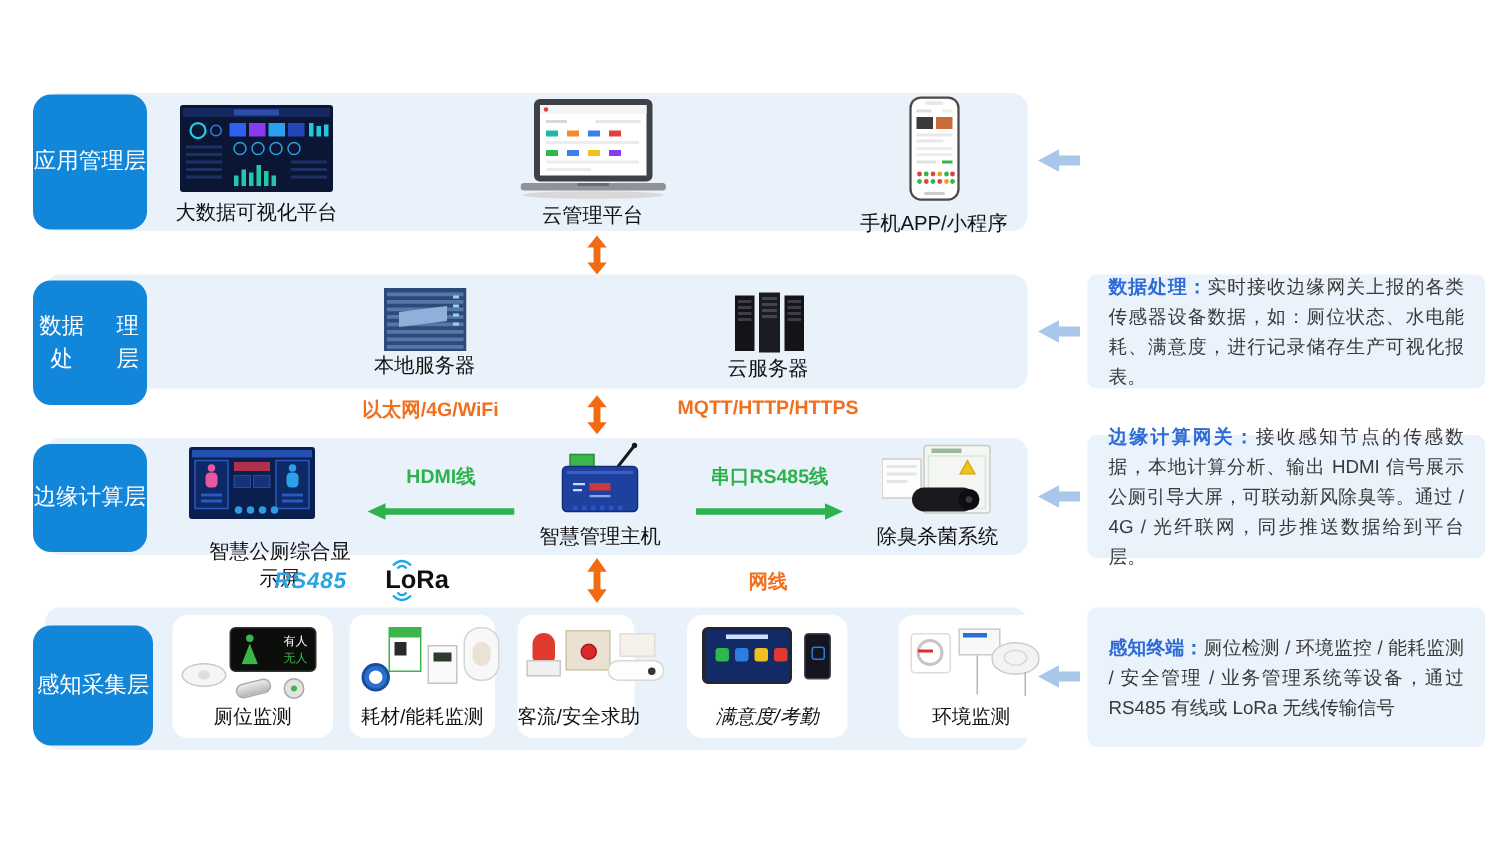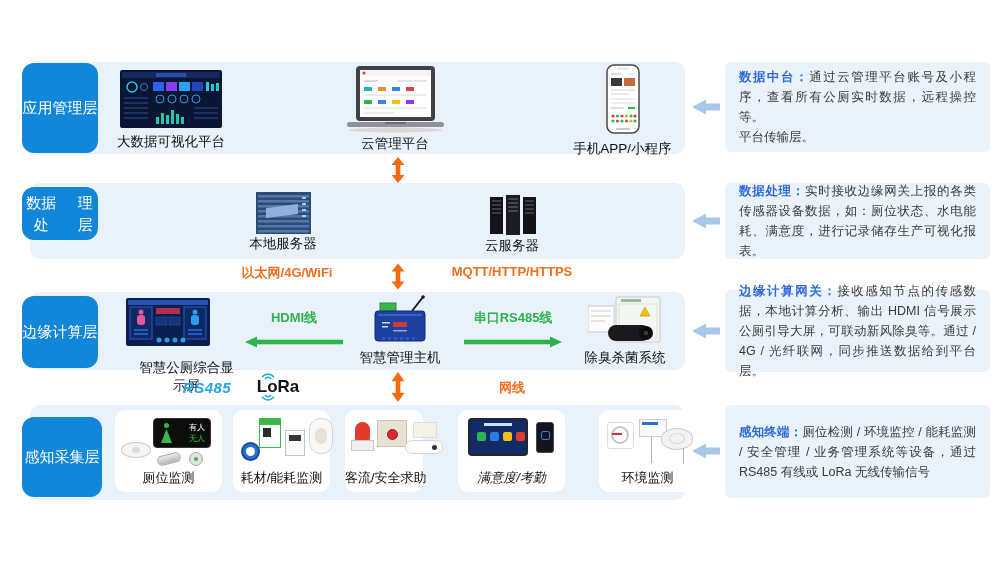--- a/index.html
+++ b/index.html
@@ -11,21 +11,21 @@
   .row-app   { top:62px;  height:92px; }
   .row-data  { top:183px; height:76px; }
   .row-edge  { top:292px; height:78px; }
   .row-sense { top:405px; height:95px; }
 
   
   .layer-badge { position:absolute; left:22px; background:#1286d9; border-radius:12px; color:#fff;
     display:flex; flex-direction:row; justify-content:center; align-items:center;
     font-size:15px; line-height:1.45; text-align:center; }
   .lb-app   { top:63px;  width:76px; height:90px; }
-  .lb-data  { top:187px; width:76px; height:53px;gap:12px; }
+  .lb-data  { top:187px; width:76px; height:83px;gap:12px; }
   .lb-edge  { top:296px; width:76px; height:72px; }
   .lb-sense { top:417px; width:80px; height:80px; }
 
   
   .dev-label { position:absolute; text-align:center; font-size:13.5px; color:#111; }
 
   .abs { position:absolute; }
 
   
   .info-box { position:absolute; left:725px; width:265px; background:#eaf2fc; border-radius:6px;
@@ -456,26 +456,20 @@
       <div class="c5-wire2"></div>
     </div>
     <div class="card-label">环境监测</div>
   </div>
 
   <div class="abs" style="left:692px; top:99px;">
     <svg width="28" height="16">
         <path d="M0 8 L14 0.5 L14 4.6 L28 4.6 L28 11.4 L14 11.4 L14 15.5 Z" fill="#a9c7e8"></path>
       </svg>
   </div>
-  <div class="info-box ib-1">
-    <div class="info-text">
-      <span class="info-head">数据中台：</span><span>通过云管理平台账号及小程序，查看所有公厕实时数据，远程操控等。</span>
-      <div>平台传输层。</div>
-    </div>
-  </div>
 
   <div class="abs" style="left:692px; top:213px;">
     <svg width="28" height="16">
         <path d="M0 8 L14 0.5 L14 4.6 L28 4.6 L28 11.4 L14 11.4 L14 15.5 Z" fill="#a9c7e8"></path>
       </svg>
   </div>
   <div class="info-box ib-2">
     <div class="info-text">
       <span class="info-head">数据处理：</span><span>实时接收边缘网关上报的各类传感器设备数据，如：厕位状态、水电能耗、满意度，进行记录储存生产可视化报表。</span>
     </div>

